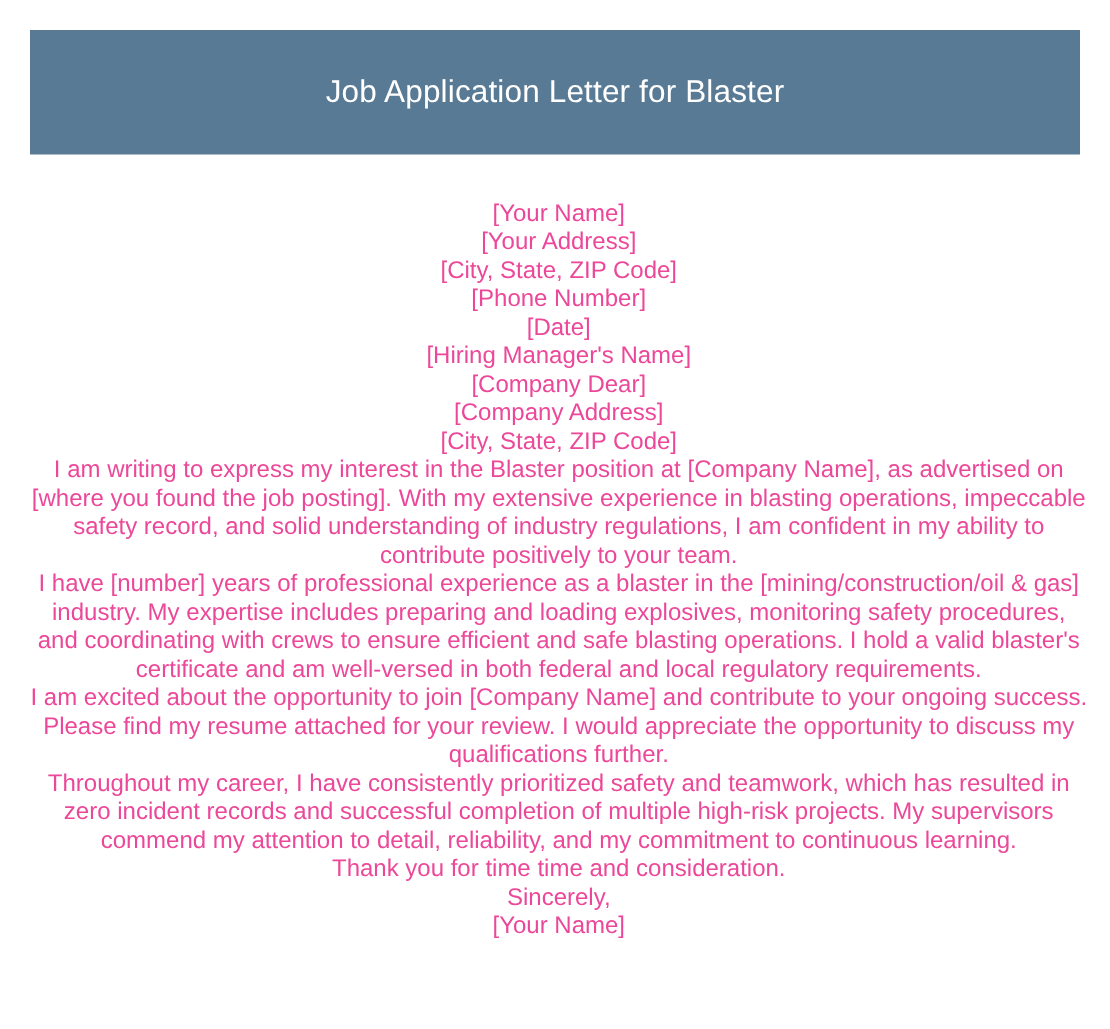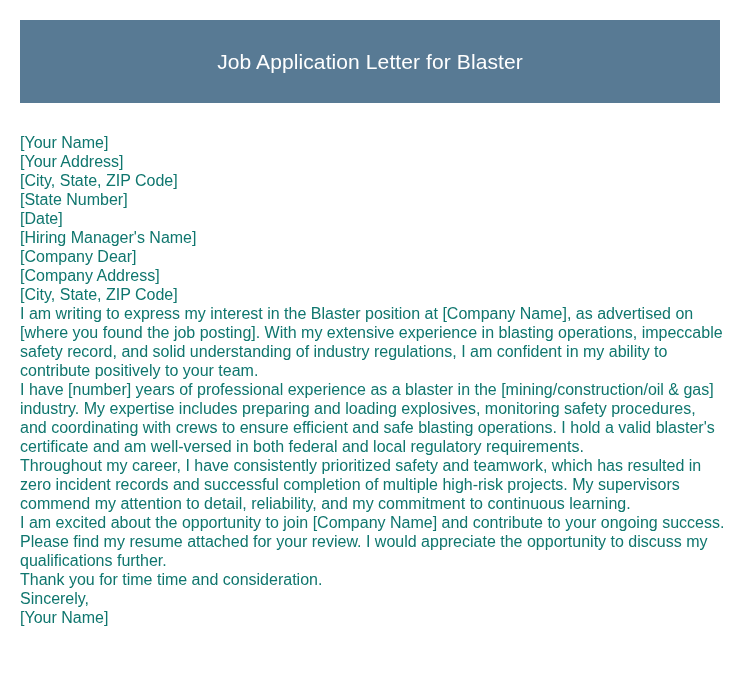--- a/index.html
+++ b/index.html
@@ -6,41 +6,41 @@
     body { width: 740px; height: 686px; position: relative; overflow: hidden;
            font-family: "Liberation Sans", "DejaVu Sans", sans-serif; }
     .header {
       position: absolute; left: 20px; top: 20px; width: 700px; height: 83px;
       background: #587a94; color: #ffffff;
       display: flex; align-items: center; justify-content: center;
     }
     .header h1 { margin: 0; font-size: 21px; font-weight: normal; letter-spacing: 0.1px; text-align: center; }
     .letter {
       position: absolute; left: 20px; top: 133px; width: 705px;
-      color: #0f766e; font-size: 16px; line-height: 19px;
+      color: #ec4899; font-size: 16px; line-height: 19px; text-align: center;
     }
     .letter p { margin: 0; }
   </style>
 </head>
 <body>
 
 <div class="header">
   <h1>Job Application Letter for Blaster</h1>
 </div>
 
 <div class="letter">
   <p>[Your Name]</p>
   <p>[Your Address]</p>
   <p>[City, State, ZIP Code]</p>
-  <p>[State Number]</p>
+  <p>[Phone Number]</p>
   <p>[Date]</p>
   <p>[Hiring Manager's Name]</p>
   <p>[Company Dear]</p>
   <p>[Company Address]</p>
   <p>[City, State, ZIP Code]</p>
   <p>I am writing to express my interest in the Blaster position at [Company Name], as advertised on [where you found the job posting]. With my extensive experience in blasting operations, impeccable safety record, and solid understanding of industry regulations, I am confident in my ability to contribute positively to your team.</p>
   <p>I have [number] years of professional experience as a blaster in the [mining/construction/oil &amp; gas] industry. My expertise includes preparing and loading explosives, monitoring safety procedures, and coordinating with crews to ensure efficient and safe blasting operations. I hold a valid blaster's certificate and am well-versed in both federal and local regulatory requirements.</p>
+  <p>I am excited about the opportunity to join [Company Name] and contribute to your ongoing success. Please find my resume attached for your review. I would appreciate the opportunity to discuss my qualifications further.</p>
   <p>Throughout my career, I have consistently prioritized safety and teamwork, which has resulted in zero incident records and successful completion of multiple high-risk projects. My supervisors commend my attention to detail, reliability, and my commitment to continuous learning.</p>
-  <p>I am excited about the opportunity to join [Company Name] and contribute to your ongoing success. Please find my resume attached for your review. I would appreciate the opportunity to discuss my qualifications further.</p>
   <p>Thank you for time time and consideration.</p>
   <p>Sincerely,</p>
   <p>[Your Name]</p>
 </div>
 
 </body></html>

